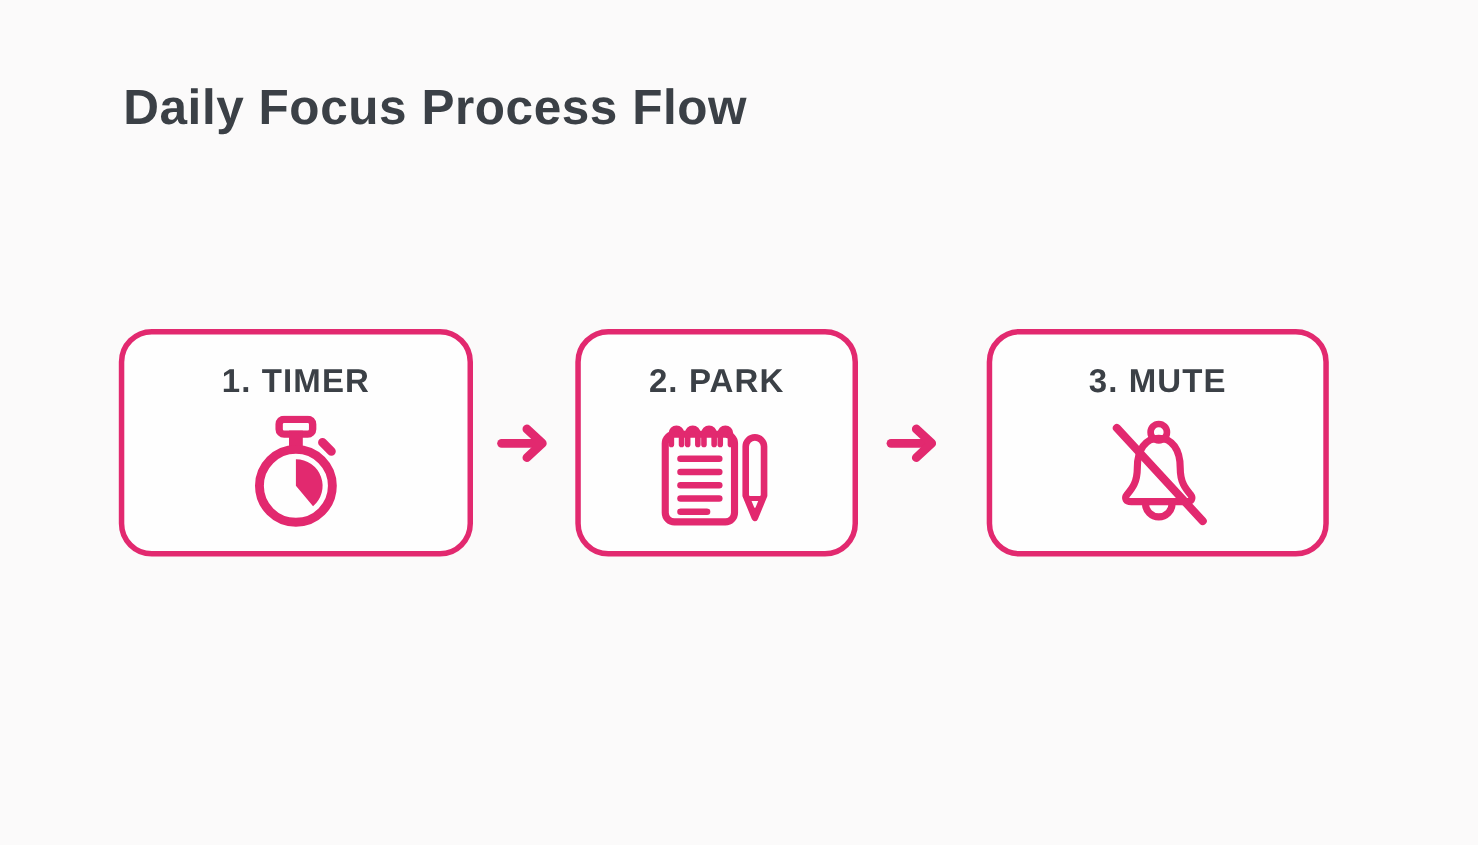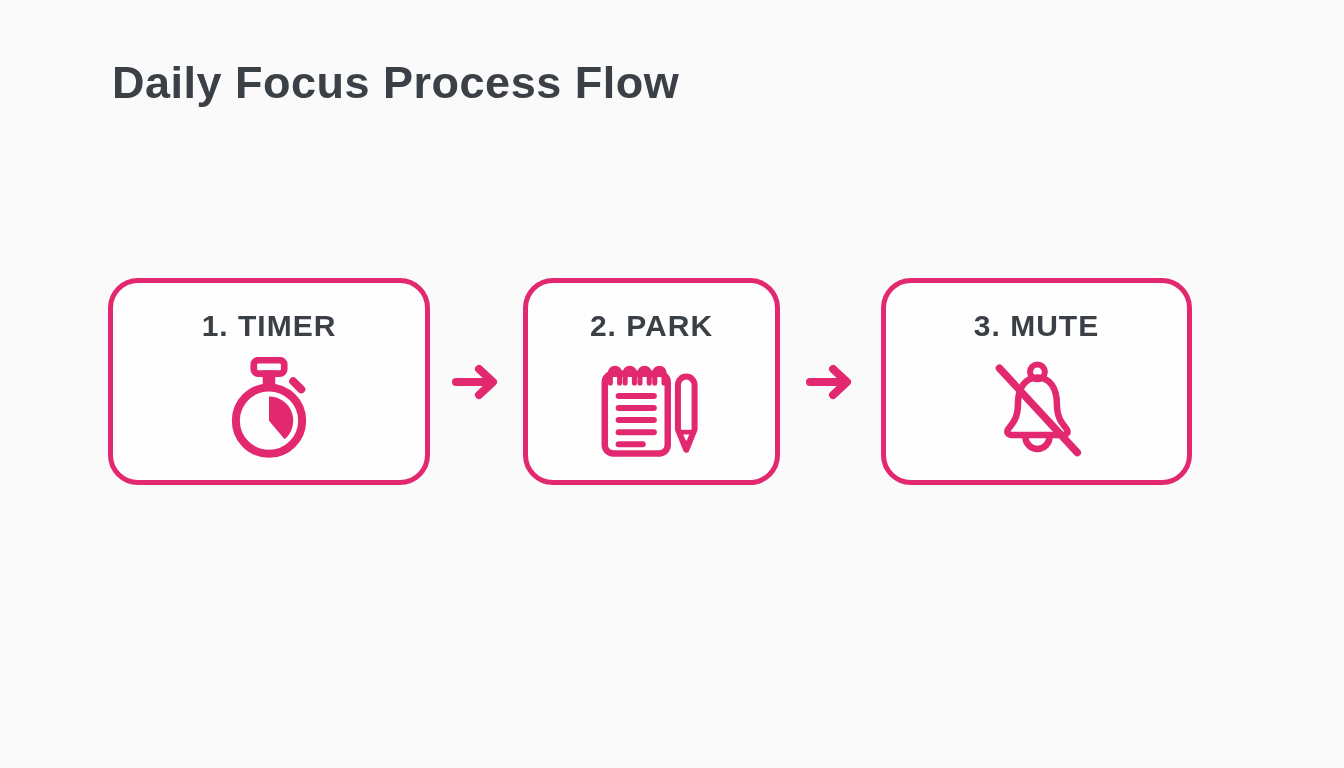--- a/index.html
+++ b/index.html
@@ -14,47 +14,47 @@
     font-family: "Liberation Sans", "DejaVu Sans", sans-serif;
     background: var(--background);
     overflow: hidden;
     position: relative;
   }
   .canvas { position: absolute; inset: 0; }
 
   .page-title {
     position: absolute;
     left: 112px;
-    top: 57px;
+    top: 72px;
     font-size: 45px;
     font-weight: 800;
     letter-spacing: 0.5px;
     color: var(--text);
   }
 
   .flow-row {
     position: absolute;
     left: 108px;
-    top: 278px;
+    top: 299px;
     display: flex;
     align-items: center;
   }
 
   .step-card {
     height: 207px;
     background: var(--card_bg);
     border: 5px solid var(--accent);
     border-radius: 30px;
     display: flex;
     flex-direction: column;
     align-items: center;
   }
   .step-card.w1 { width: 322px; }
   .step-card.w2 { width: 257px; }
-  .step-card.w3 { width: 311px; }
+  .step-card.w3 { width: 311px; margin-left: 16px; }
 
   .step-label {
     margin-top: 26px;
     font-size: 30px;
     font-weight: 800;
     letter-spacing: 1px;
     color: var(--text);
     white-space: nowrap;
   }
 

